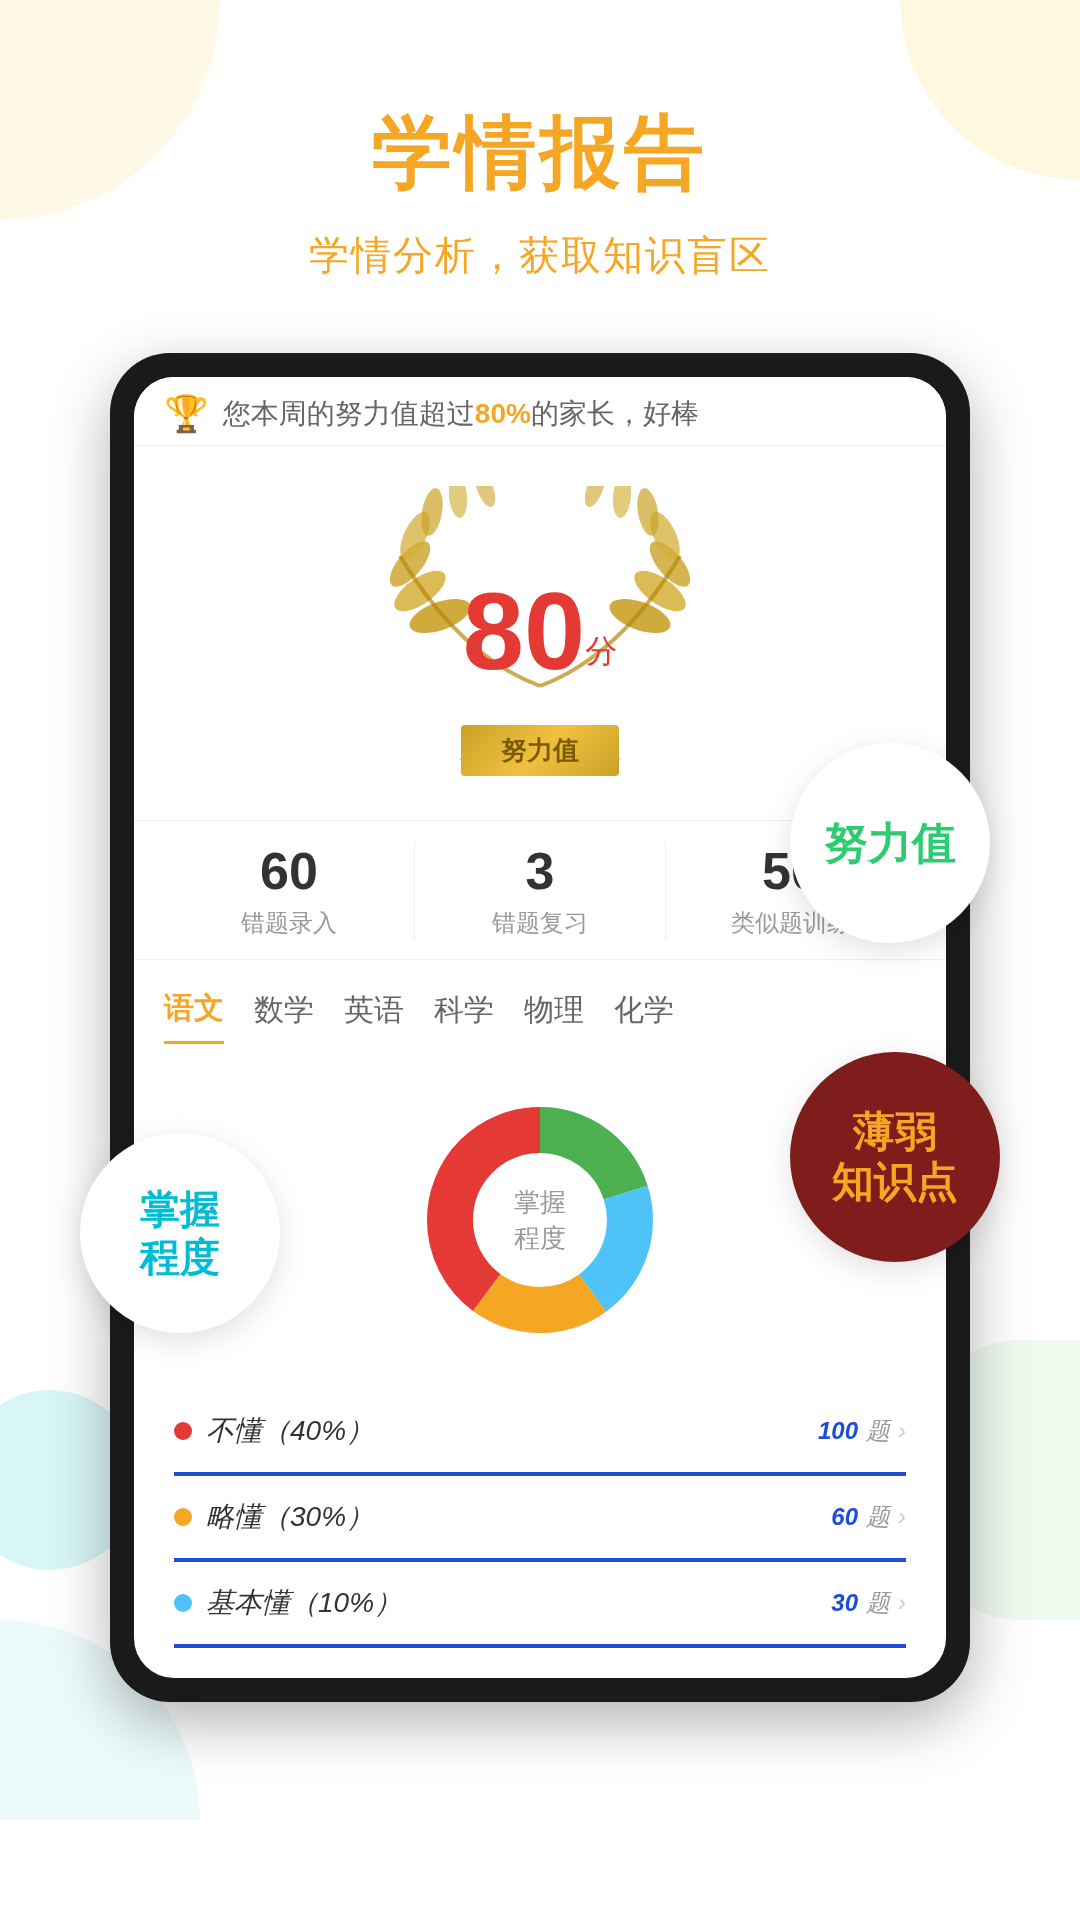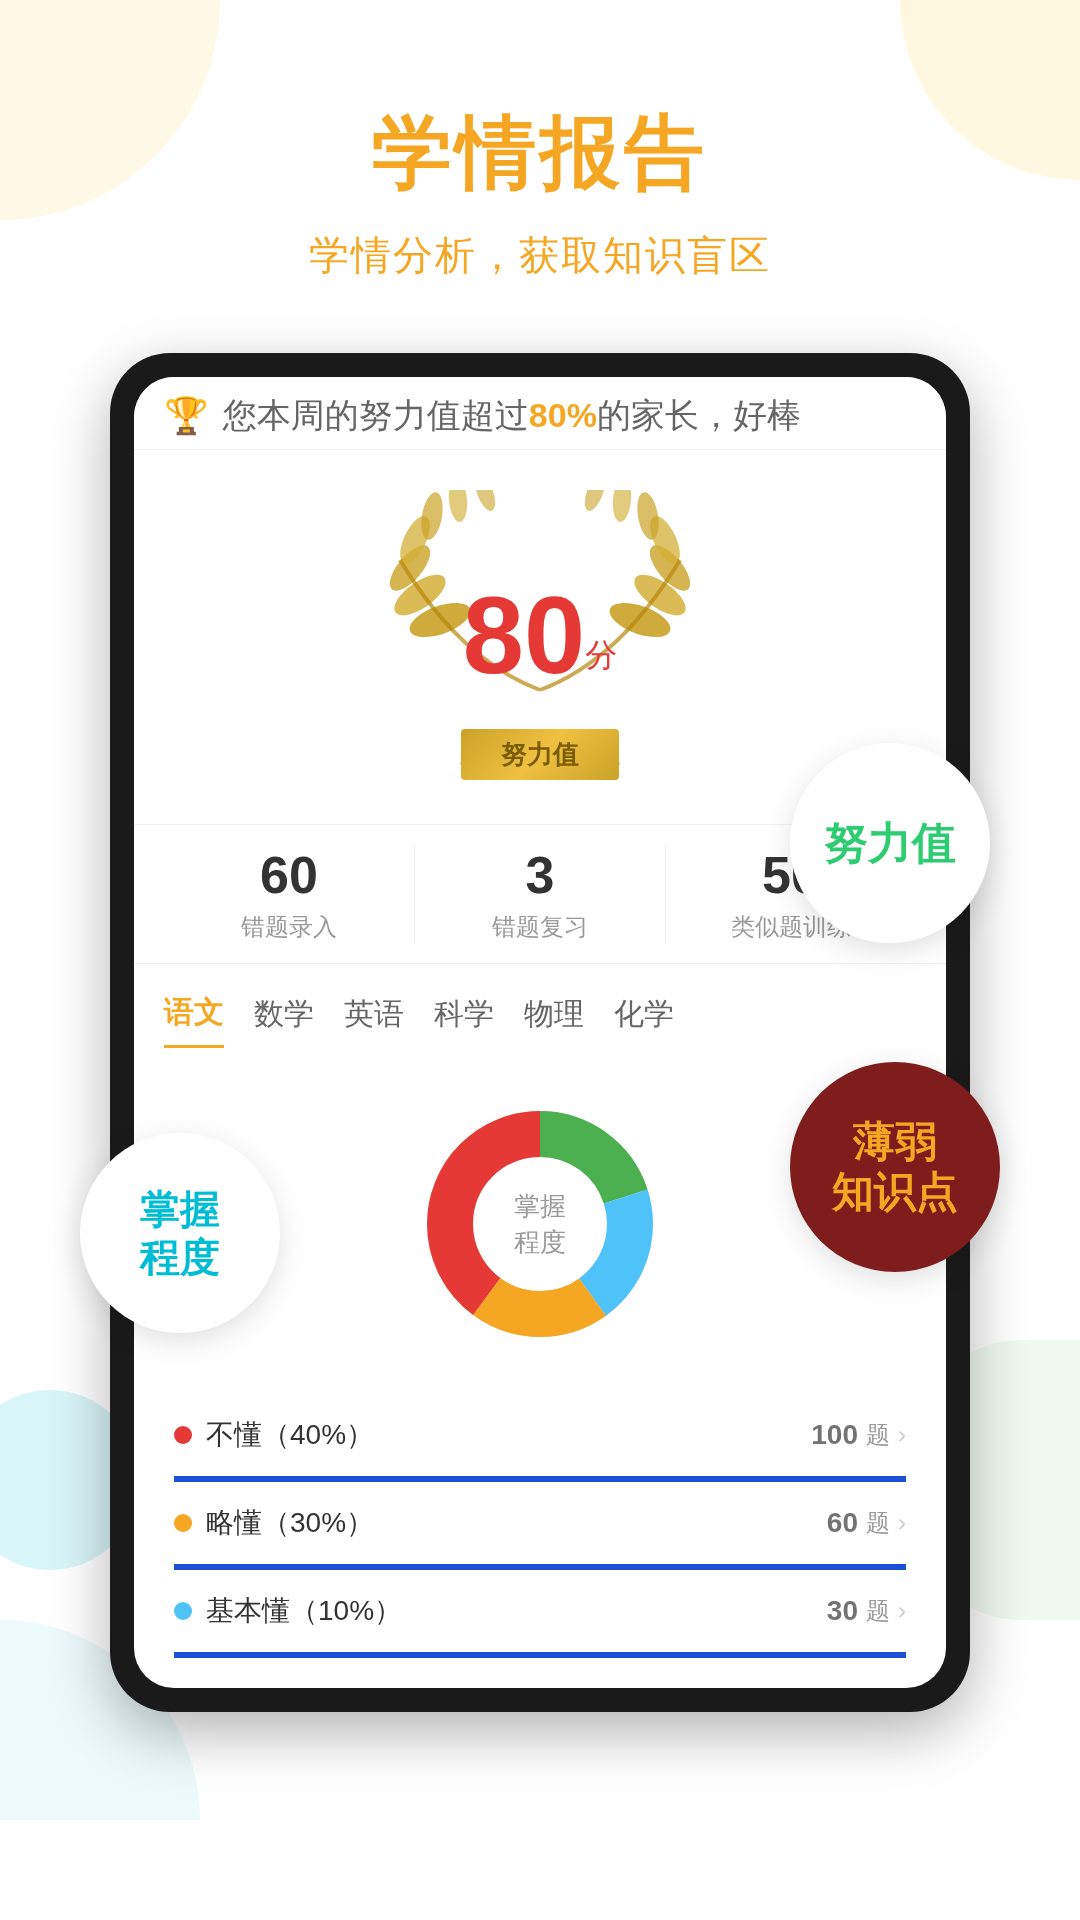--- a/index.html
+++ b/index.html
@@ -112,21 +112,21 @@
       padding: 16px 30px 10px;
       display: flex;
       align-items: center;
       gap: 14px;
       border-bottom: 1px solid #f0f0f0;
     }
     .trophy-icon {
       font-size: 36px;
     }
     .notification-text {
-      font-size: 34px;
+      font-size: 28px;
       color: #666;
     }
     .notification-highlight {
       color: #f5a623;
       font-weight: bold;
     }
 
     
     .score-section {
       text-align: center;
@@ -244,21 +244,22 @@
     
     .legend-list {
       width: 100%;
       padding: 0 10px;
     }
     .legend-item {
       display: flex;
       align-items: center;
       justify-content: space-between;
       padding: 22px 0;
-      border-bottom: 6px solid #1d4ed8;
+      border-bottom: 4px solid #1d4ed8;
+      font-style: italic;
     }
     .legend-left {
       display: flex;
       align-items: center;
       gap: 14px;
     }
     .legend-dot {
       width: 18px;
       height: 18px;
       border-radius: 50%;
@@ -267,22 +268,22 @@
     .legend-text {
       font-size: 28px;
       color: #333;
     }
     .legend-right {
       display: flex;
       align-items: center;
       gap: 8px;
     }
     .legend-count {
-      font-size: 28px;
-      color: #737373;
+      font-size: 24px;
+      color: #1d4ed8;
       font-weight: bold;
     }
     .legend-unit {
       font-size: 24px;
       color: #999;
     }
     .legend-arrow {
       font-size: 24px;
       color: #ccc;
     }

